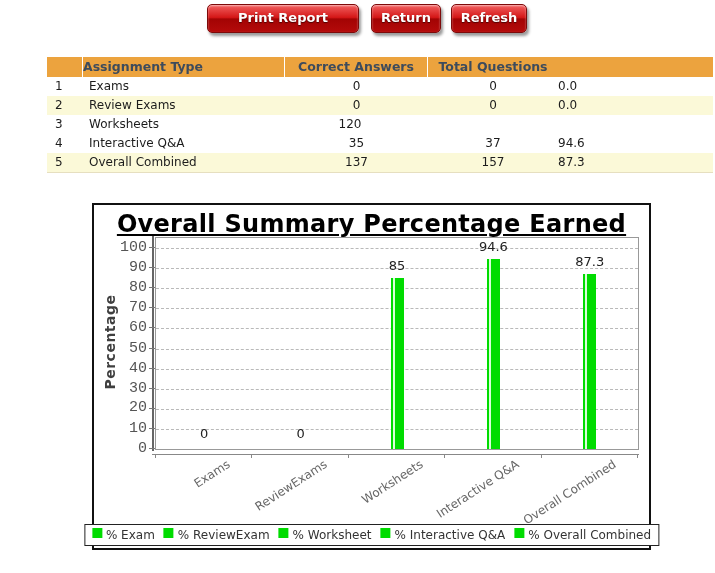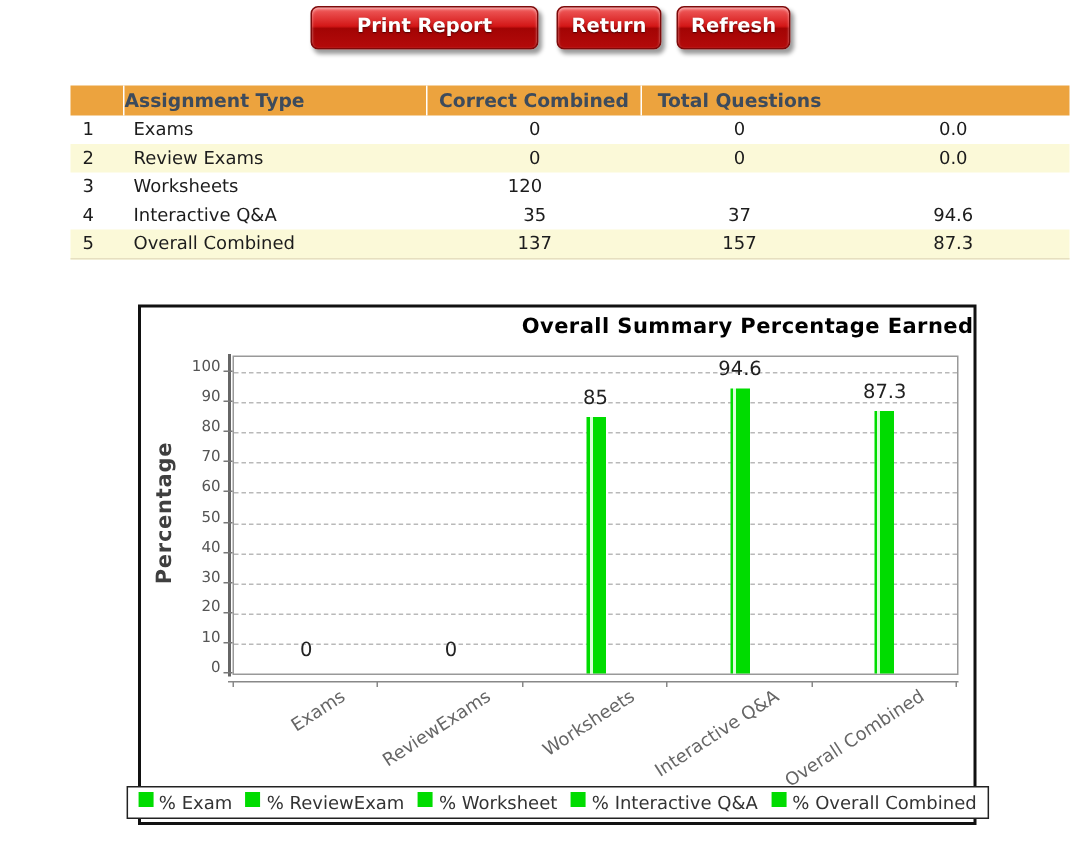--- a/index.html
+++ b/index.html
@@ -24,29 +24,29 @@
   .thead .cell:last-child{border-right:none;}
   .trow{display:flex;height:19px;line-height:19px;}
   .trow.hl{background:#fbf9d8;}
   .trow:last-child{border-bottom:1px solid #e6dfc0;}
   .cell{box-sizing:border-box;overflow:hidden;white-space:nowrap;}
   .c0{width:36px;padding-left:8px;text-align:left;}
   .c1{width:202px;padding-left:6px;text-align:left;}
   .thead .c1{text-align:left;padding-left:0;}
   .c2{width:143px;text-align:center;}
   .c3{width:130px;text-align:center;}
-  .c4{width:155px;text-align:center;}
+  .c4{width:155px;}
 
   
   #chart{position:absolute;left:92px;top:203px;width:555px;height:343px;border:2px solid #111;background:#fff;}
-  #chart-title{position:absolute;left:0;right:0;top:5px;text-align:right;font-size:14px;font-weight:bold;color:#000;letter-spacing:.3px;}
+  #chart-title{position:absolute;left:0;right:0;top:5px;text-align:center;font-size:24px;font-weight:bold;color:#000;letter-spacing:.3px;text-decoration:underline;}
   #plot{position:absolute;left:61px;top:32px;width:482px;height:211px;border:1px solid #999;box-sizing:content-box;}
   #plot .axisleft{position:absolute;left:-4px;top:-2px;width:2px;height:215px;background:#666;}
   .gridline{position:absolute;left:0;width:100%;height:0;border-top:1px dashed #b9b9b9;}
-  .ytick-label{position:absolute;width:36px;text-align:right;font-size:10px;color:#555;}
+  .ytick-label{position:absolute;width:36px;text-align:right;font-size:15px;color:#555;font-family:Liberation Mono, monospace;}
   .ytick-mark{position:absolute;width:6px;height:1px;background:#777;}
   #y-axis-label{position:absolute;left:-64px;top:129px;width:160px;height:16px;text-align:center;
       transform:rotate(-90deg);font-weight:bold;font-size:14px;color:#3f3f3f;letter-spacing:.5px;}
   .bar{position:absolute;width:13px;bottom:0;
       background:linear-gradient(90deg,#00dc00 0 2px,#d9ffd9 2px 4px,#00dc00 4px 100%);}
   .bar-label{position:absolute;width:60px;text-align:center;font-size:13px;color:#222;}
   #x-axis-line{position:absolute;left:58px;top:249px;width:487px;height:1px;background:#888;}
   .xtick-mark{position:absolute;top:249px;width:1px;height:4px;background:#888;}
   .xtick-label{position:absolute;top:252px;width:150px;text-align:right;font-size:12px;color:#666;
       transform:rotate(-33deg);transform-origin:100% 0%;}
@@ -59,21 +59,21 @@
 <body>
 
 <div class="btn" id="btn-print">Print Report</div>
 <div class="btn" id="btn-return">Return</div>
 <div class="btn" id="btn-refresh">Refresh</div>
 
 <div id="summary-table">
   <div class="thead">
     <div class="cell c0"></div>
     <div class="cell c1">Assignment Type</div>
-    <div class="cell c2">Correct Combined</div>
+    <div class="cell c2">Correct Answers</div>
     <div class="cell c3">Total Questions</div>
   </div>
   <div id="table-body">
       <div class="trow">
         <div class="cell c0">1</div>
         <div class="cell c1">Exams</div>
         <div class="cell c2">0</div>
         <div class="cell c3">0</div>
         <div class="cell c4">0.0</div>
       </div>

